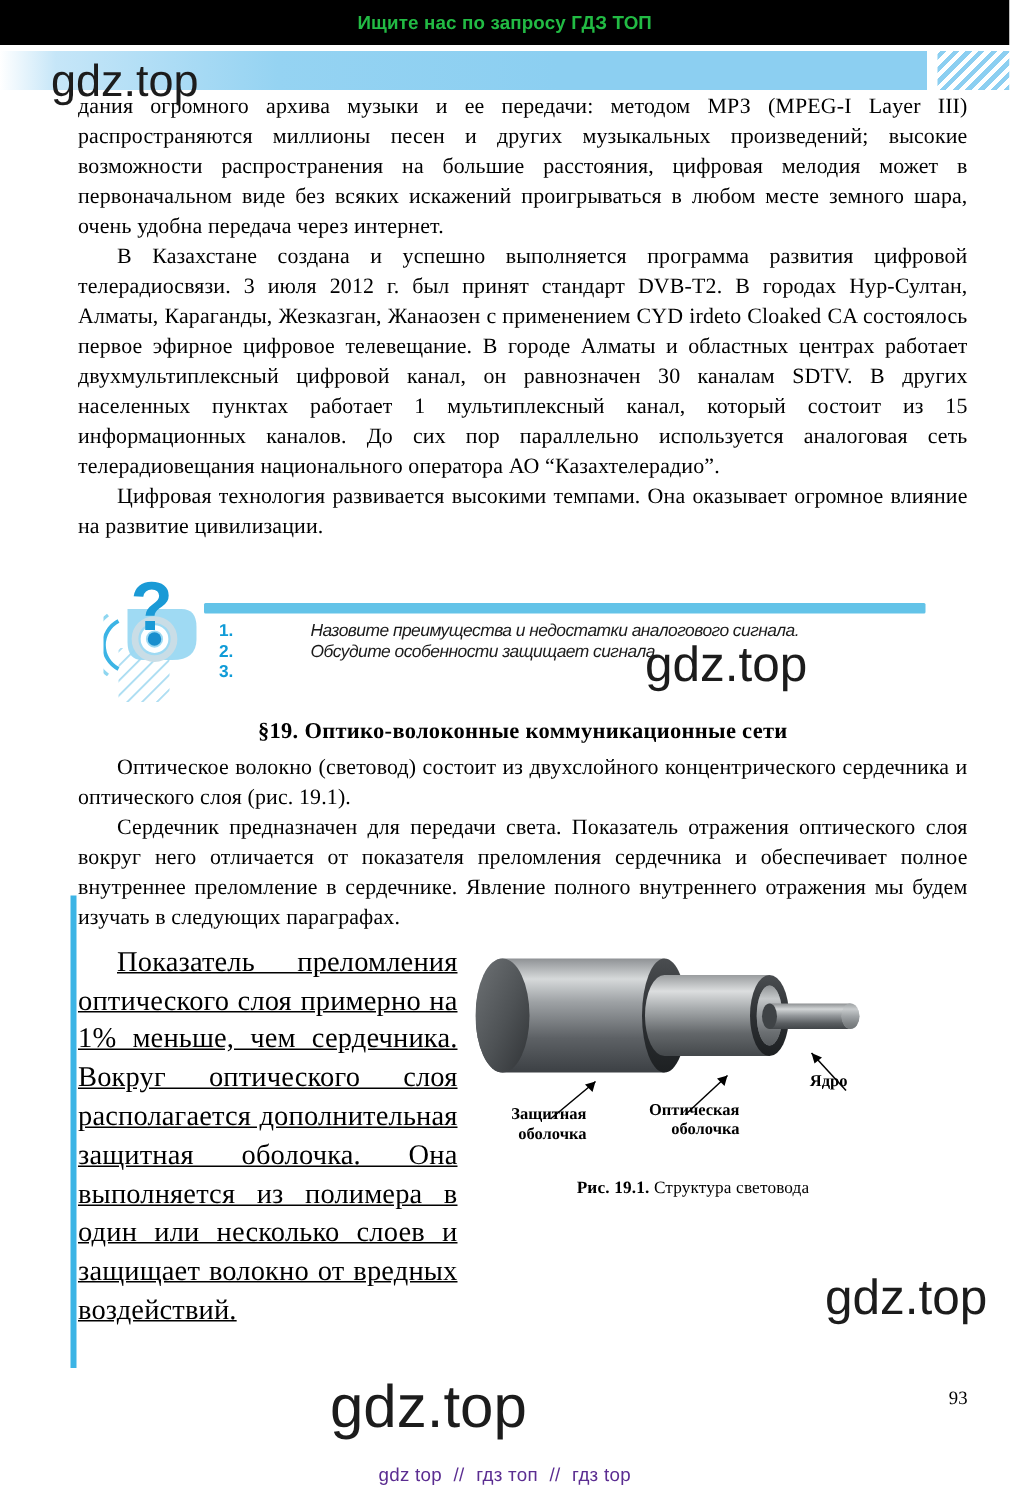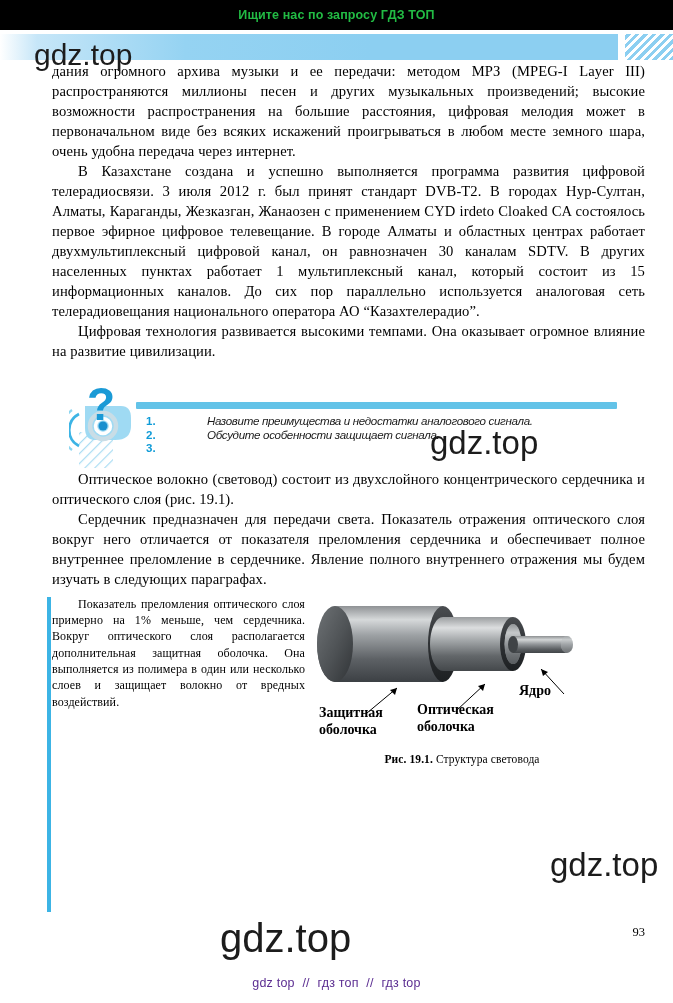--- a/index.html
+++ b/index.html
@@ -166,22 +166,23 @@
   .columns {
     display: flex;
     margin-top: 6px;
     gap: 10px;
   }
   .col-text {
     width: 253px;
     flex: none;
   }
   .col-text p.body {
-    font-size: 12px;
+    font-size: 19px;
     line-height: 1.36;
+    text-decoration: underline;
   }
   .col-figure {
     flex: 1;
     position: relative;
     min-height: 180px;
   }
 
   
   .figure-wrap {
     position: relative;
@@ -198,25 +199,25 @@
     font-size: 11.5px;
     font-family: "Liberation Serif", serif;
     letter-spacing: 0.1px;
   }
   .fig-caption b { font-weight: bold; }
 
   
   .fig-label {
     position: absolute;
     font-family: "Liberation Serif", serif;
-    font-size: 14px;
+    font-size: 11px;
     font-weight: bold;
     color: #000;
     line-height: 1.22;
-    text-align: left;
+    text-align: right;
     white-space: pre-line;
   }
   .lbl-shield  { left: 2px;   top: 108px; width: 72px; }
   .lbl-optical { left: 100px; top: 105px; width: 76px; }
   .lbl-core    { left: 202px; top: 86px;  width: 46px; }
 
   
   .page-number {
     position: absolute;
     right: 28px;
@@ -301,20 +302,21 @@
       <div class="q-item">
         <span class="q-num">2.</span>
         <span class="q-text">Обсудите особенности защищает сигнала.</span>
       </div>
       <div class="q-item">
         <span class="q-num">3.</span>
       </div>
     </div>
   </div>
 
+  <h2 class="section-title">§19. Оптико-волоконные коммуникационные сети</h2>
 
   <p class="body">Оптическое волокно (световод) состоит из двухслойного концентрического сердечника и оптического слоя (рис. 19.1).</p>
   <p class="body">Сердечник предназначен для передачи света. Показатель отражения оптического слоя вокруг него отличается от показателя преломления сердечника и обеспечивает полное внутреннее преломление  в сердечнике. Явление полного внутреннего отражения мы будем изучать в следующих параграфах.</p>
 
   <div class="columns">
 
     <div class="col-text">
       <p class="body">Показатель преломления оптического слоя примерно на 1% меньше, чем сердечника. Вокруг оптического слоя располагается дополнительная защитная оболочка. Она выполняется из полимера в один или несколько слоев и защищает волокно от вредных воздействий.</p>
     </div>
 

